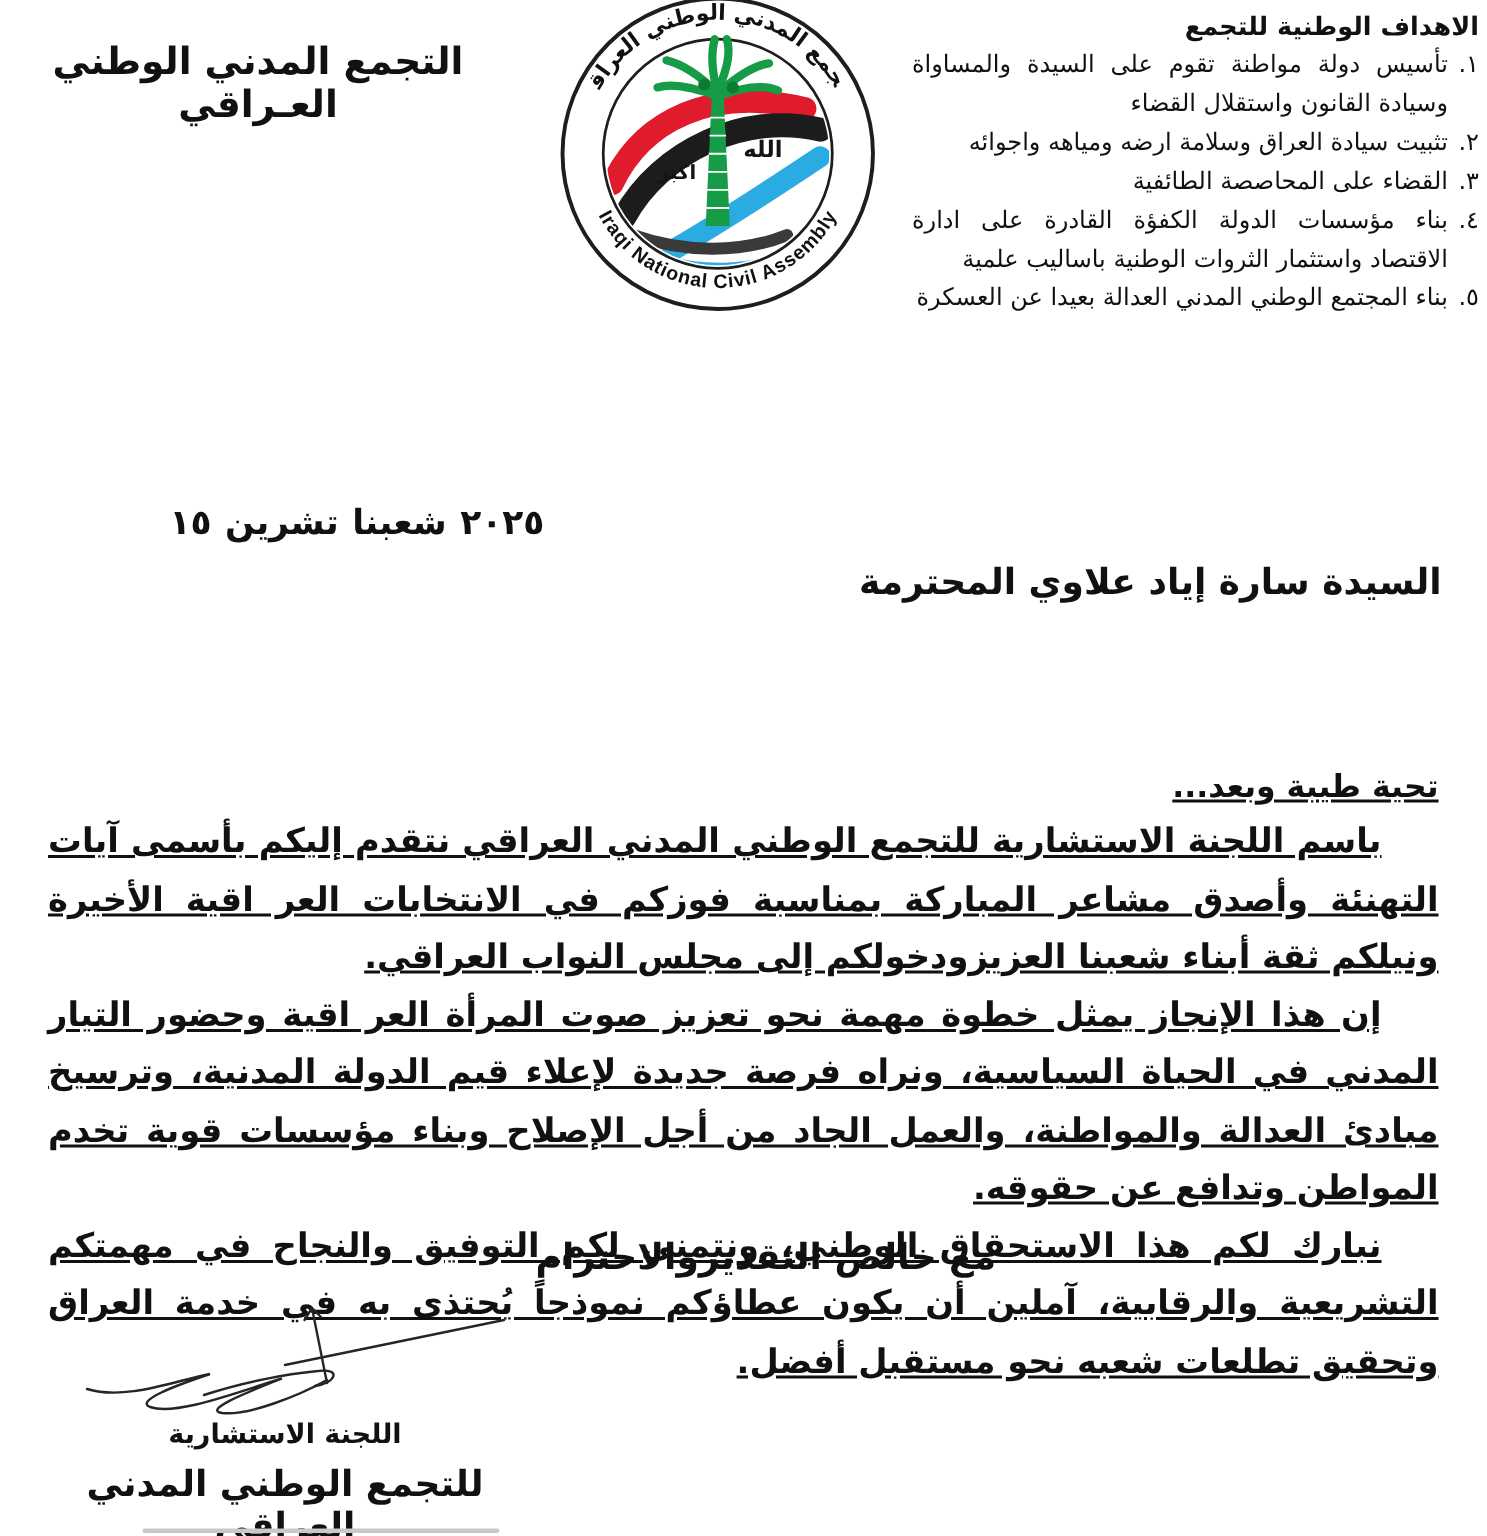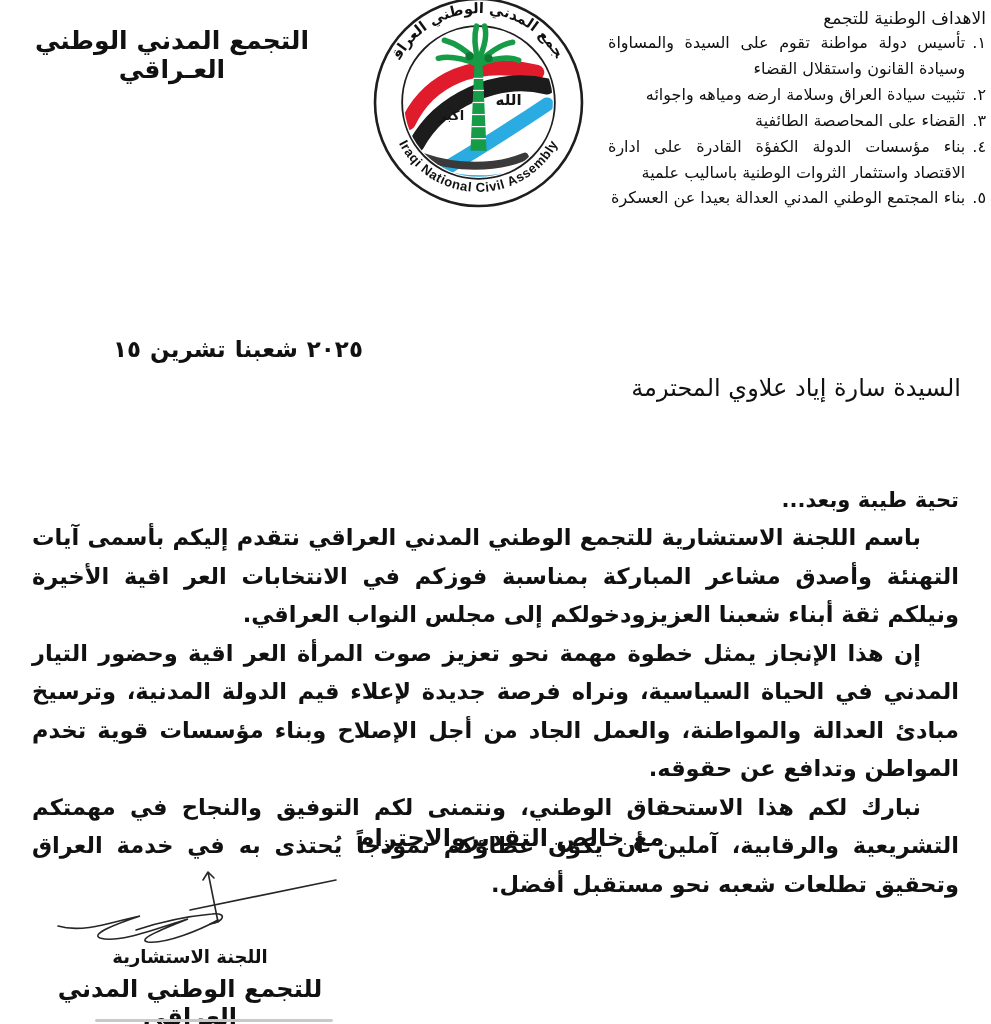--- a/index.html
+++ b/index.html
@@ -13,35 +13,35 @@
     font-size:25px;font-weight:bold;text-align:center;direction:rtl;
     letter-spacing:0;
   }
   .fb-row{position:absolute;top:76px;left:26px;display:flex;align-items:center;gap:14px;}
   .fb-icon{width:42px;height:42px;display:block;}
   .email{font-family:"Liberation Sans",sans-serif;font-size:24px;color:#0a0a0a;}
   .logo-wrap{position:absolute;top:-5px;left:371px;width:215px;height:215px;}
   .goals{
     position:absolute;top:8px;left:608px;width:378px;direction:rtl;
   }
-  .goals-title{font-size:17px;font-weight:normal;text-align:right;margin-bottom:2px;}
+  .goals-title{font-size:17px;font-weight:bold;text-align:right;margin-bottom:2px;}
   .goal{display:flex;gap:7px;font-size:16px;line-height:1.62;}
   .goal .gnum{flex:0 0 auto;font-weight:500;}
   .goal .gtext{flex:1 1 auto;text-align:justify;}
   
   .date-line{
     position:absolute;top:336px;left:113px;display:flex;direction:ltr;gap:9px;
     font-size:23px;font-weight:bold;
   }
   .addressee{
     position:absolute;top:368px;right:30px;text-align:center;direction:rtl;
-    font-size:24px;font-weight:normal;line-height:40px;
+    font-size:24px;font-weight:bold;line-height:40px;
   }
   .body-block{
-    position:absolute;top:482px;left:32px;right:32px;direction:rtl;
+    position:absolute;top:506px;left:32px;right:32px;direction:rtl;text-decoration:underline;
   }
   .greeting{font-size:21px;font-weight:bold;line-height:36px;text-align:right;}
   .para{
     margin:0;font-size:22.5px;font-weight:bold;line-height:38.5px;
     text-align:justify;text-indent:38px;
   }
   .closing{
     position:absolute;top:824px;left:30px;right:0;text-align:center;
     font-size:24px;font-weight:bold;direction:rtl;
   }

